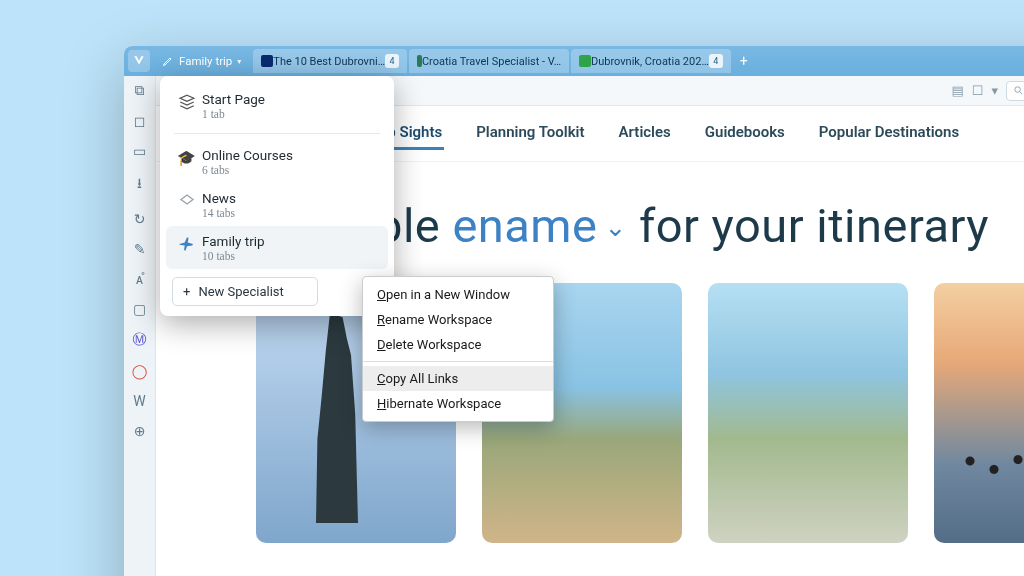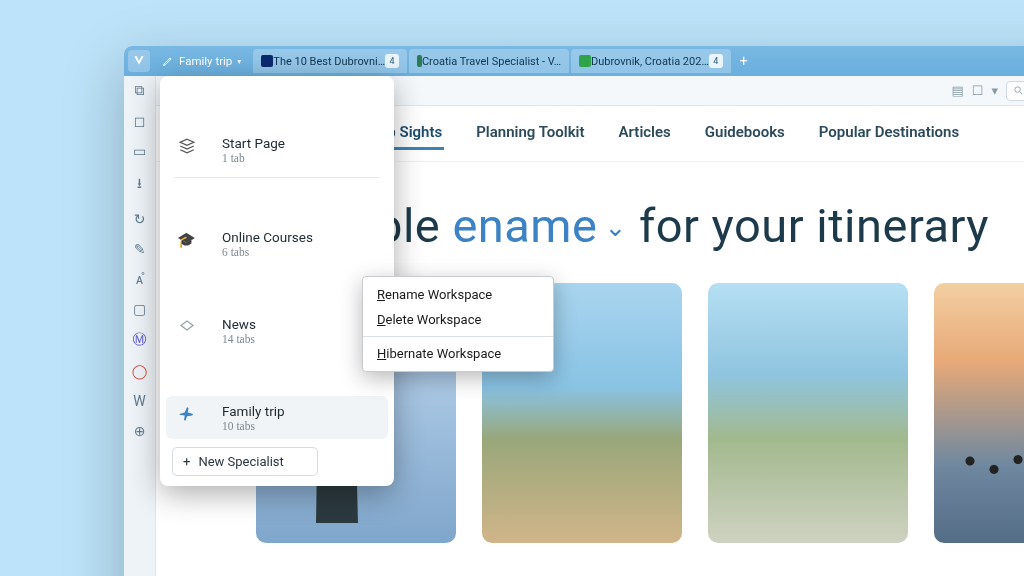--- a/index.html
+++ b/index.html
@@ -98,21 +98,21 @@
   .c2{background:linear-gradient(180deg,#a9d5ef 0%,#89c3e4 40%,#99a77a 60%,#d0b589 100%);}
   .c3{background:linear-gradient(180deg,#b6dff3 0%,#8fc5e0 35%,#a2b98e 60%,#cfd2c2 100%);}
   .c4{background:linear-gradient(180deg,#f3cfa2 0%,#e8a978 30%,#6f88a0 70%,#546d86 100%);}
   .c4::before{content:"";position:absolute;bottom:40px;left:10%;right:10%;height:70px;background:radial-gradient(circle at 10% 40%,#222 4px,transparent 5px),radial-gradient(circle at 25% 52%,#222 4px,transparent 5px),radial-gradient(circle at 40% 38%,#222 4px,transparent 5px),radial-gradient(circle at 58% 50%,#222 4px,transparent 5px),radial-gradient(circle at 72% 42%,#222 4px,transparent 5px),radial-gradient(circle at 86% 48%,#222 4px,transparent 5px);}
   
   .ws-panel{
     position:absolute;left:160px;top:76px;width:234px;
     background:#fff;border-radius:8px;box-shadow:0 8px 30px rgba(0,0,0,.32);
     padding:8px 6px;font-size:13px;color:#1e2a32;
   }
-  .ws-item{display:flex;gap:24px;align-items:flex-start;padding:7px 10px;border-radius:6px;margin-top:44px;}
+  .ws-item{display:flex;gap:4px;align-items:flex-start;padding:7px 10px;border-radius:6px;}
   .ws-item.active{background:#f1f4f7;}
   .ws-item .ico{width:22px;height:22px;display:flex;align-items:center;justify-content:center;font-size:15px;color:#65727c;}
   .ws-item .nm{font-size:13.5px;color:#1e2a32;}
   .ws-item .sub{font-size:11.5px;color:#7c8892;margin-top:1px;font-family:Liberation Serif, serif;}
   .ws-sep{height:1px;background:#e4e9ed;margin:6px 8px;}
   .ws-new{
     margin:8px 6px 2px;border:1px solid #d4dbe1;border-radius:5px;
     padding:6px 10px;display:flex;align-items:center;gap:8px;font-size:13px;color:#2a3740;
     width:146px;
   }
@@ -258,17 +258,19 @@
         <div class="sub">10 tabs</div>
       </div>
   </div>
   <div class="ws-new">
     <span>+</span>
     <span>New Specialist</span>
   </div>
 </div>
 
 <div class="ctx">
+  <div class="mi"><span class="u">O</span>pen in a New Window</div>
   <div class="mi"><span class="u">R</span>ename Workspace</div>
   <div class="mi"><span class="u">D</span>elete Workspace</div>
   <hr>
+  <div class="mi hl"><span class="u">C</span>opy All Links</div>
   <div class="mi"><span class="u">H</span>ibernate Workspace</div>
 </div>
 
 </body></html>

